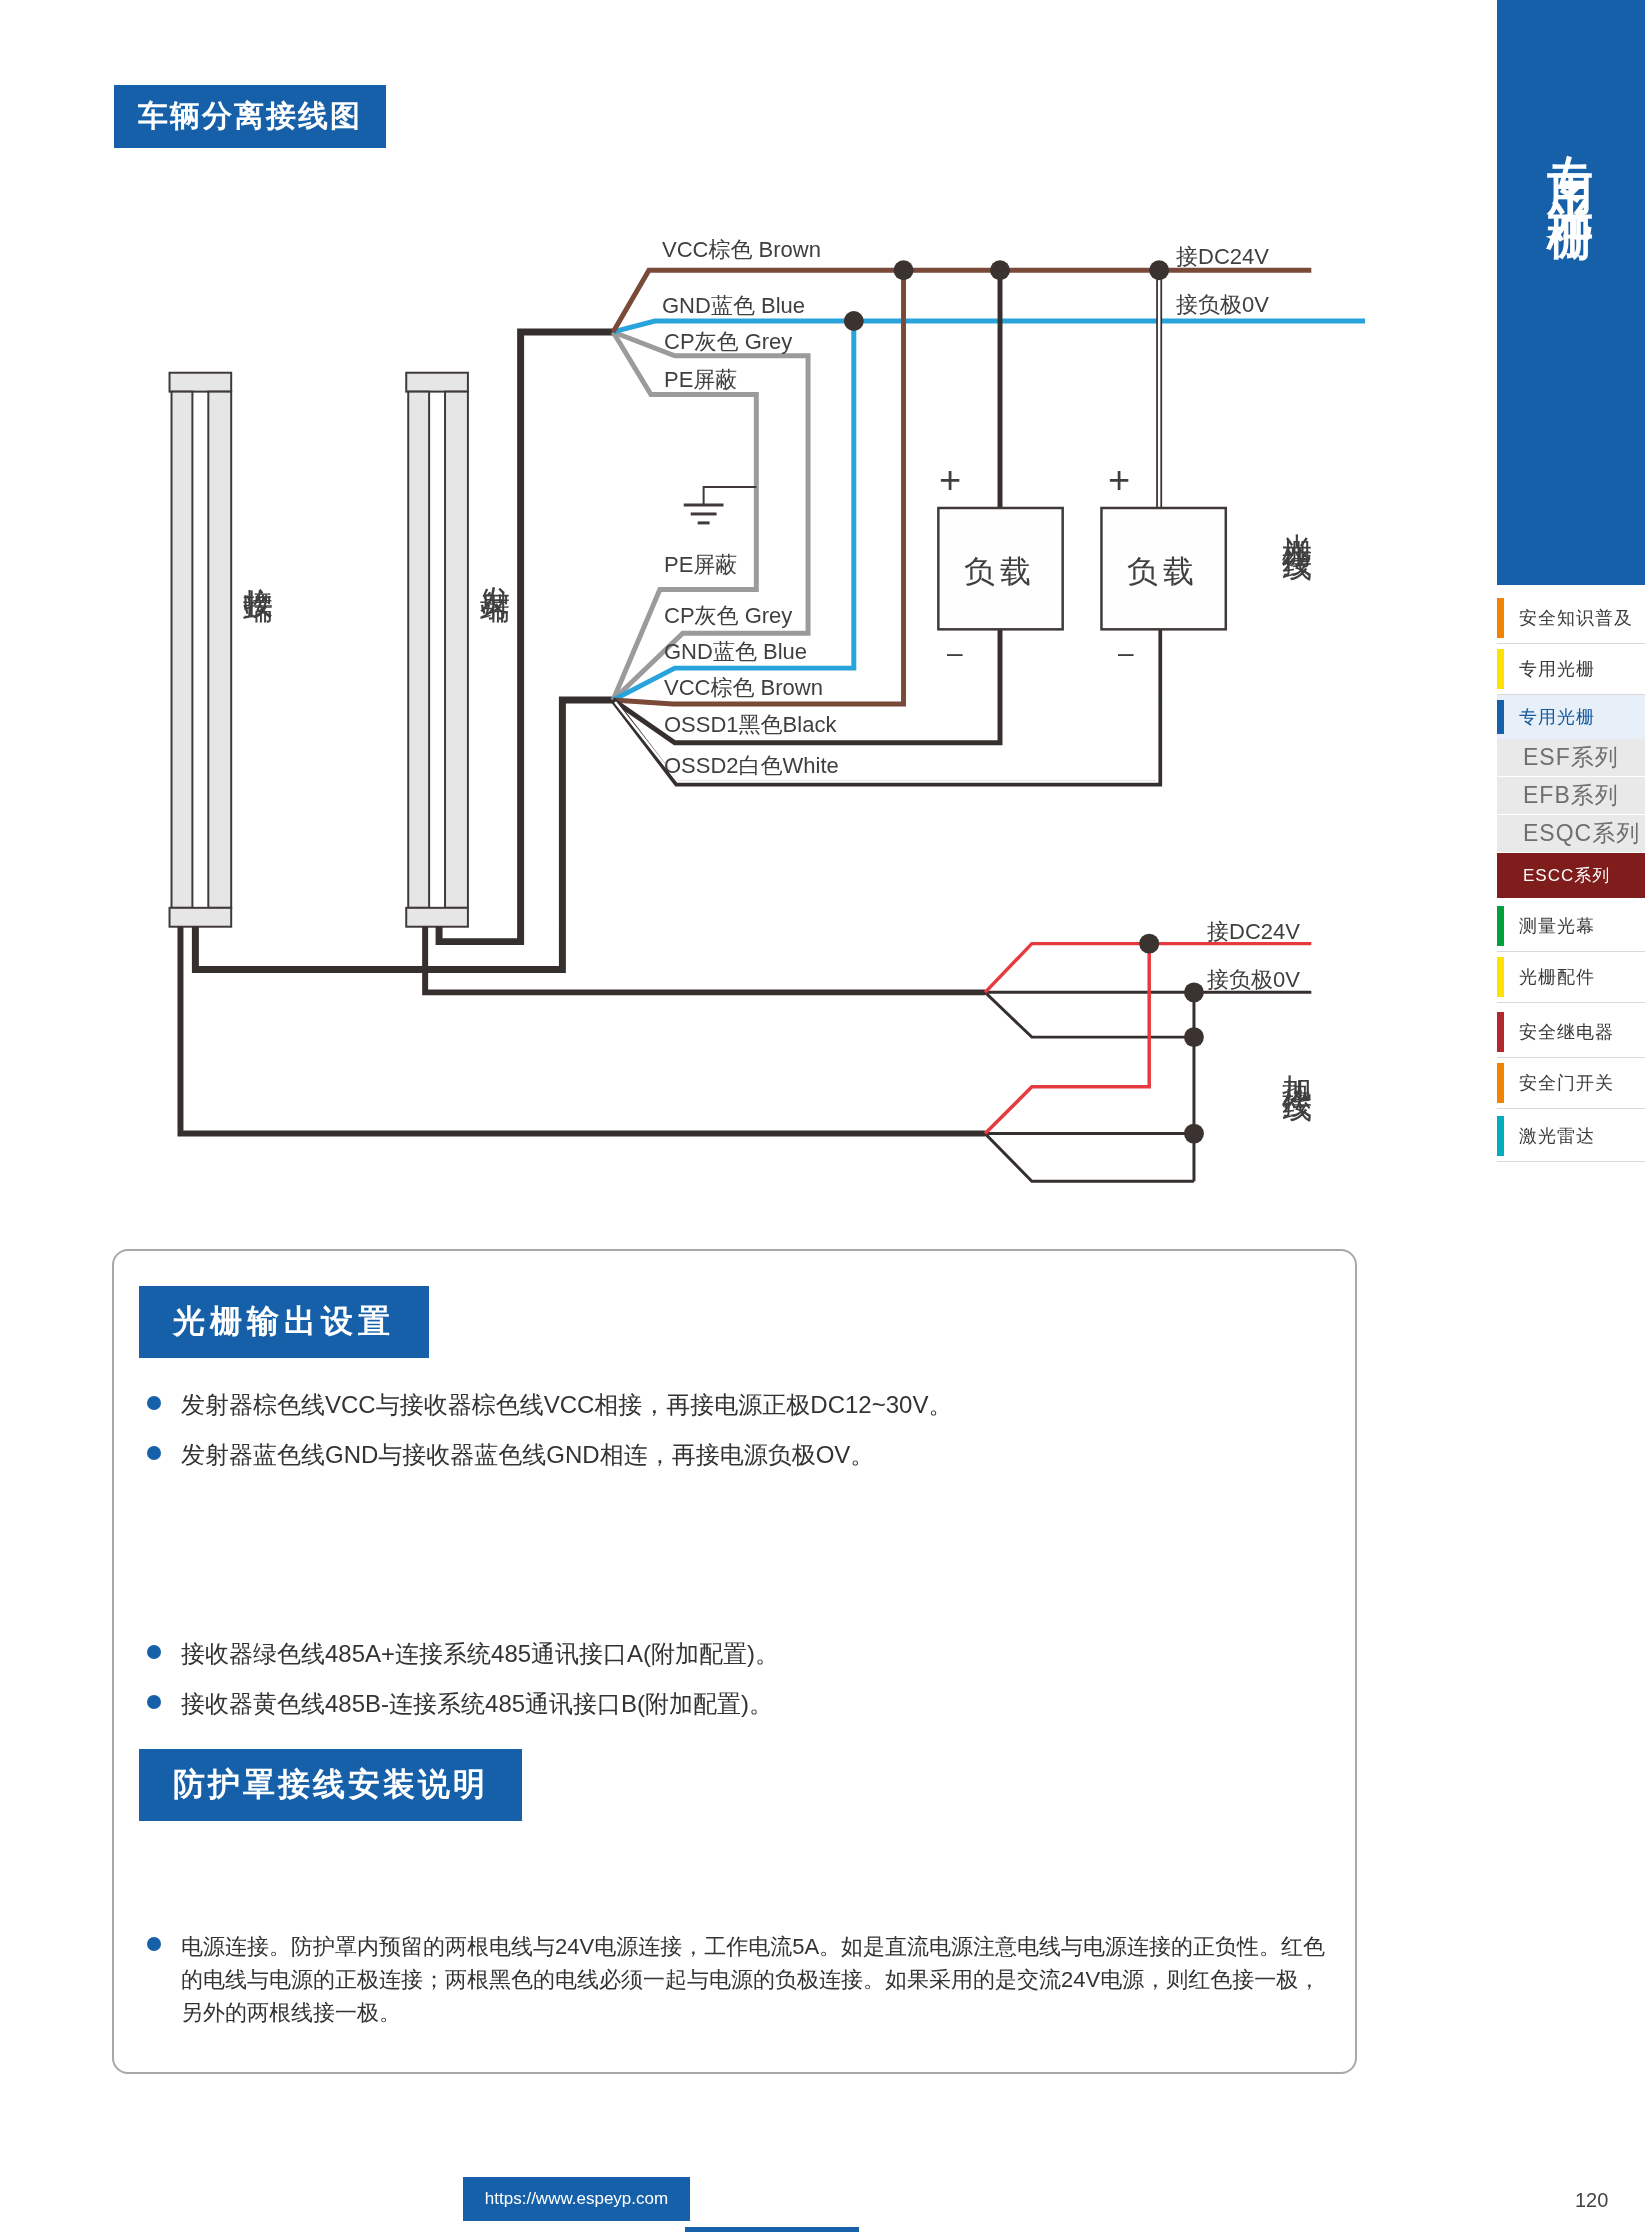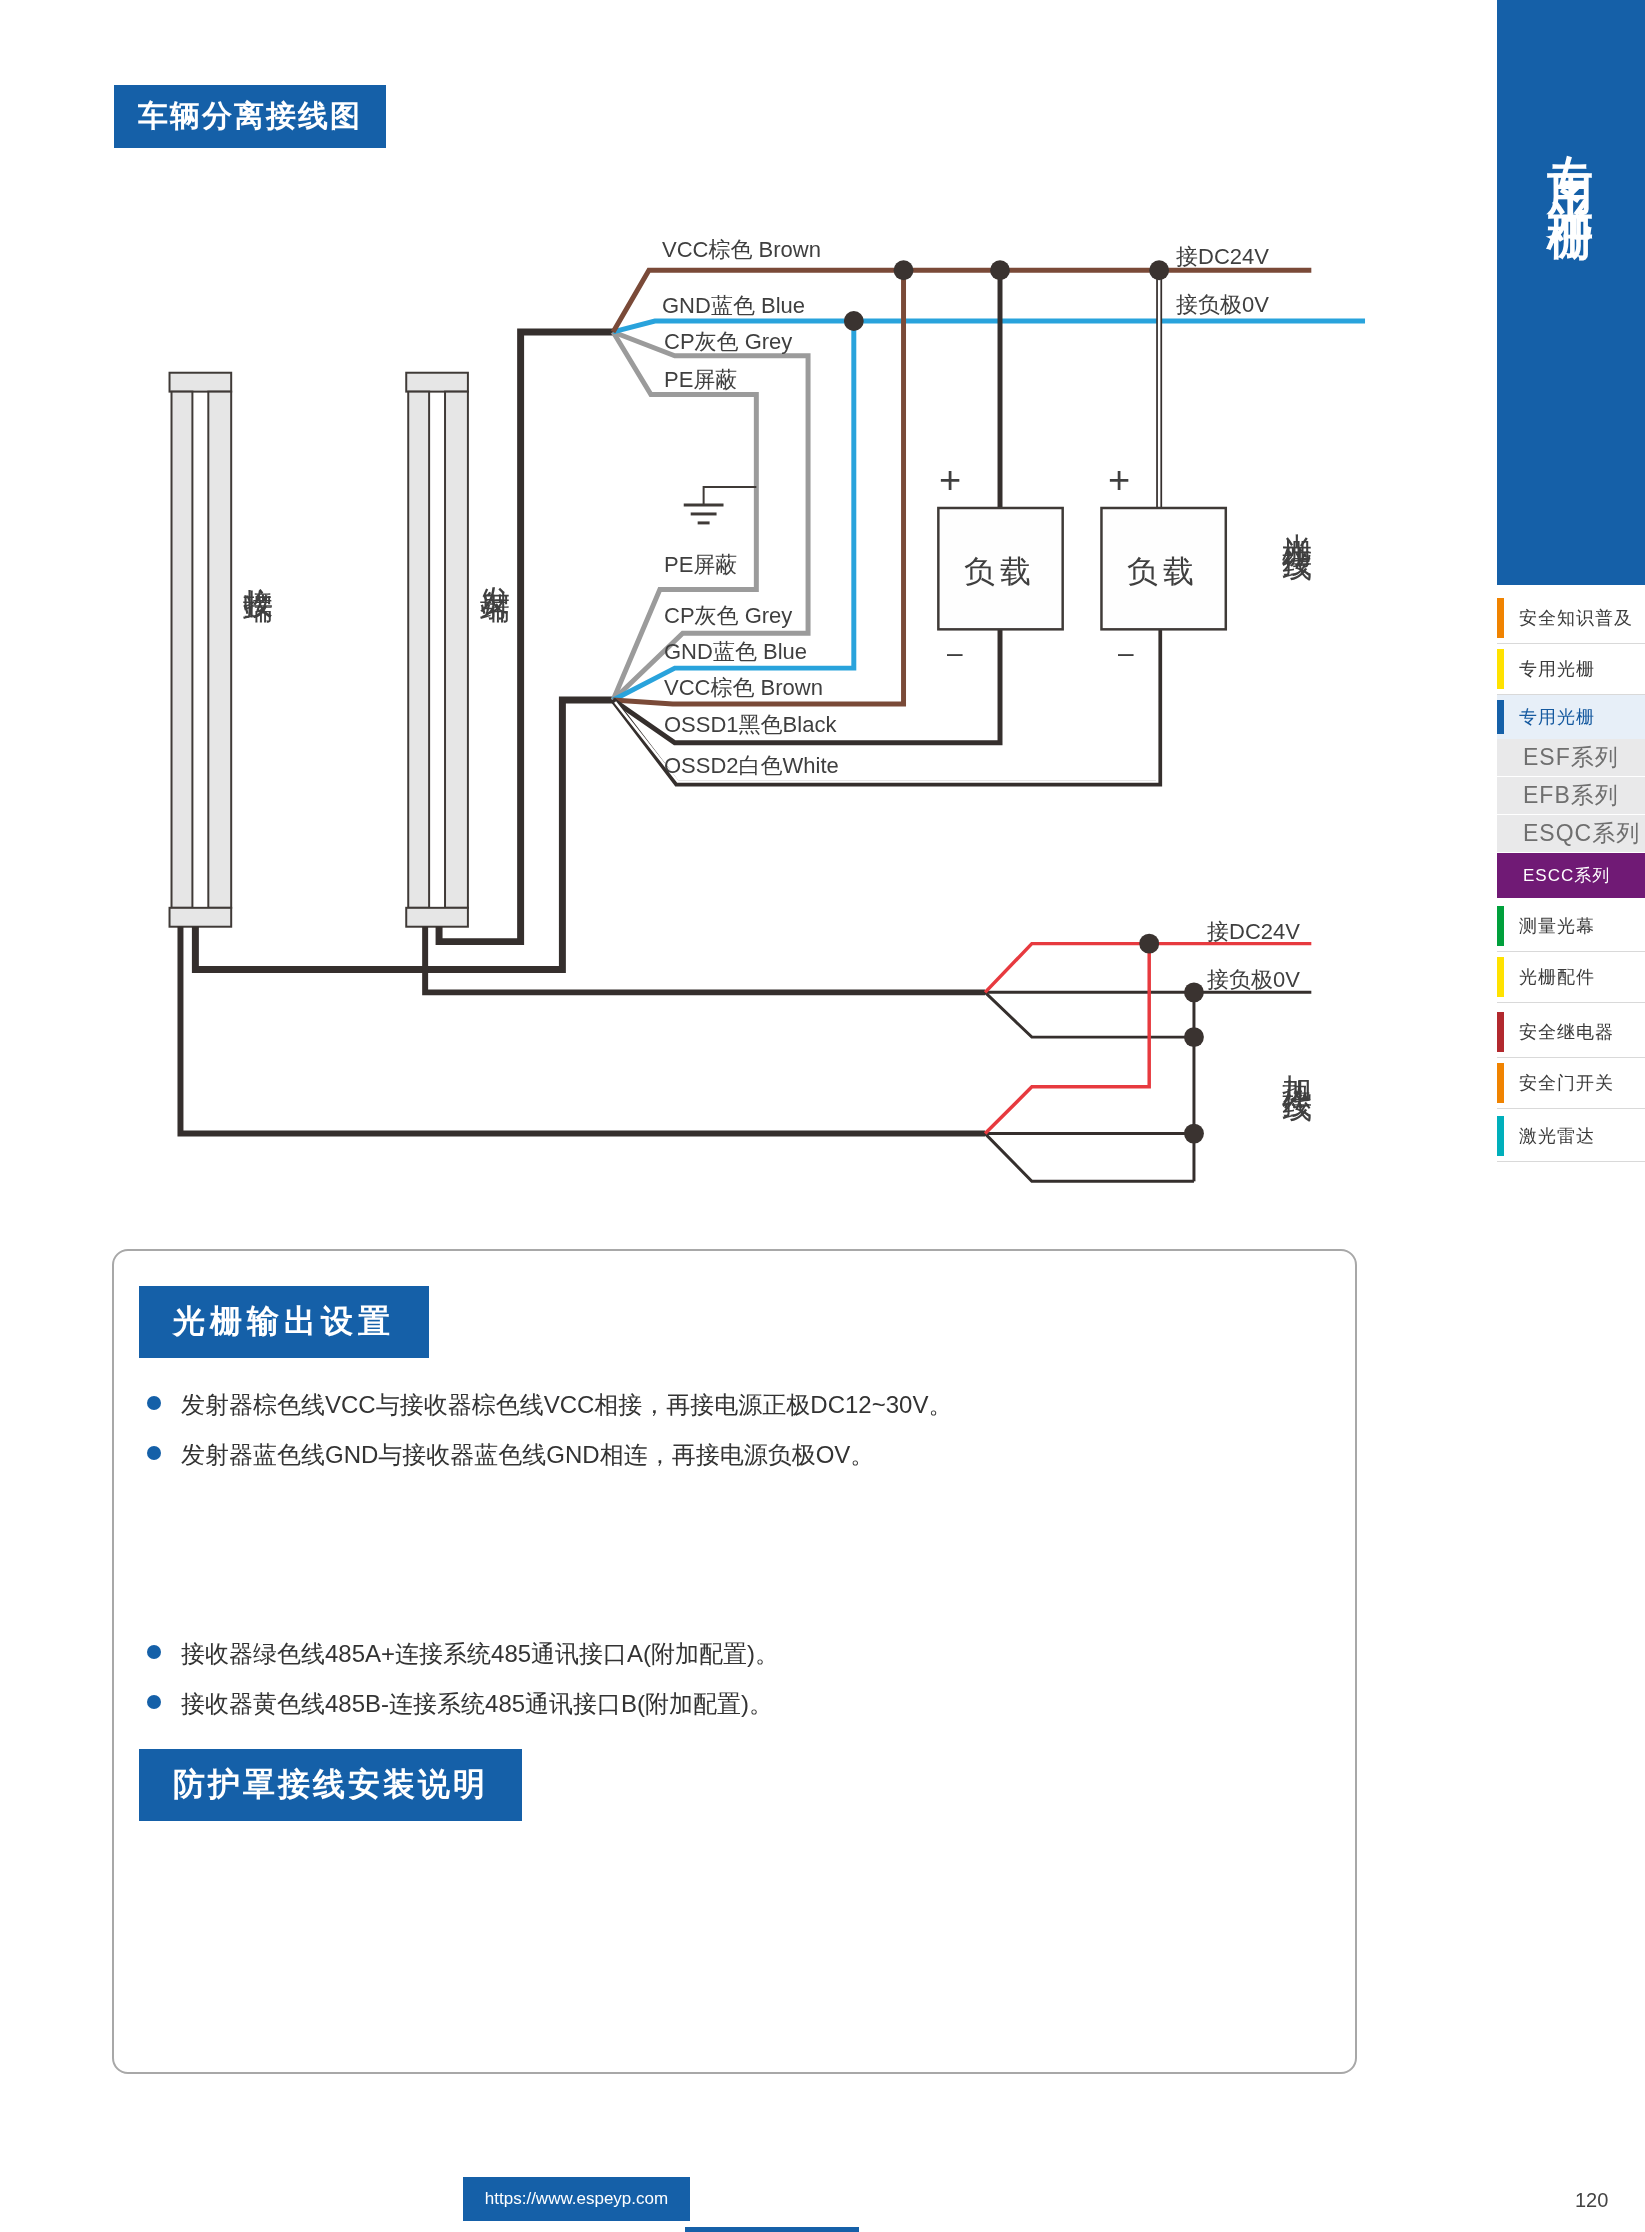--- a/index.html
+++ b/index.html
@@ -30,21 +30,21 @@
   .side-item .accent{position:absolute;left:0;top:5px;bottom:5px;width:7px;}
   .ac-orange{background:#f08300;}
   .ac-yellow{background:#ffe200;}
   .ac-blue{background:#1560a8;}
   .ac-green{background:#00a03c;}
   .ac-crimson{background:#b2292e;}
   .ac-teal{background:#00afbb;}
   .side-label{margin-left:22px;font-size:18px;font-weight:normal;color:#3b3b3b;letter-spacing:1px;}
   .side-item.sub{background:#e9e9ea;border-bottom:1px solid #fff;}
   .side-item.sub .side-label{margin-left:26px;color:#6f6f6f;font-weight:normal;font-size:23px;}
-  .side-item.sub-active{background:#701a75;border-bottom:none;}
+  .side-item.sub-active{background:#7f1d1d;border-bottom:none;}
   .side-item.sub-active .side-label{margin-left:26px;color:#ffffff;font-weight:normal;font-size:17px;}
   .side-item.parent-active{background:#e7eff8;}
   .side-item.parent-active .side-label{color:#15599f;}
 
   
   .section-box{position:absolute;left:112px;top:1249px;width:1241px;height:821px;
     border:2px solid #a8a8a8;border-radius:16px;background:#fff;}
   .sec-header{position:absolute;background:#1560a8;color:#fff;font-size:32px;font-weight:bold;
     padding:14px 34px;letter-spacing:5px;}
   .bullet{position:absolute;left:139px;width:1194px;}
@@ -229,19 +229,23 @@
     <span class="dot"></span>
     <span class="btext">接收器绿色线485A+连接系统485通讯接口A(附加配置)。</span>
   </div>
   <div class="bullet" style="top:1688px">
     <span class="dot"></span>
     <span class="btext">接收器黄色线485B-连接系统485通讯接口B(附加配置)。</span>
   </div>
 
   <div class="sec-header" style="left:139px;top:1749px;letter-spacing:3px">防护罩接线安装说明</div>
 
+  <div class="bullet small" style="top:1930px;width:1189px">
+    <span class="dot"></span>
+    <span class="btext">电源连接。防护罩内预留的两根电线与24V电源连接，工作电流5A。如是直流电源注意电线与电源连接的正负性。红色的电线与电源的正极连接；两根黑色的电线必须一起与电源的负极连接。如果采用的是交流24V电源，则红色接一极，另外的两根线接一极。</span>
+  </div>
 
   <div class="footer-badge">https://www.espeyp.com</div>
   <div class="page-num">120</div>
   <div class="footer-strip"></div>
 
 </div>
 
 
 </body></html>

